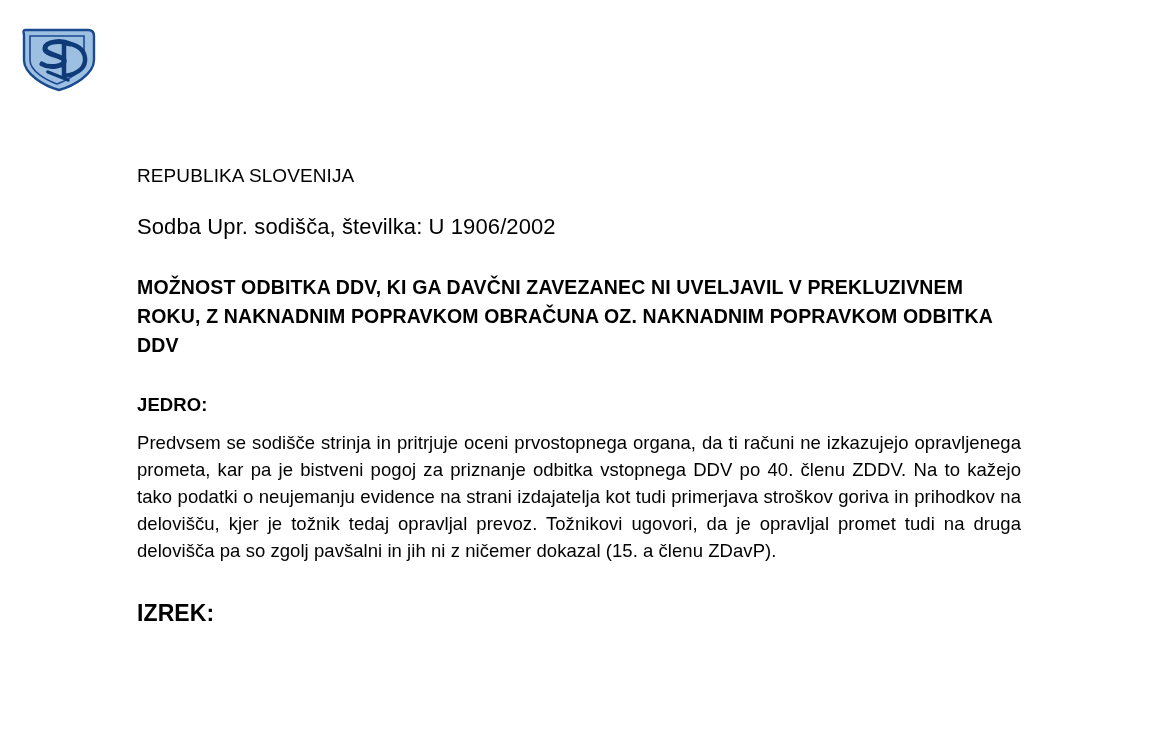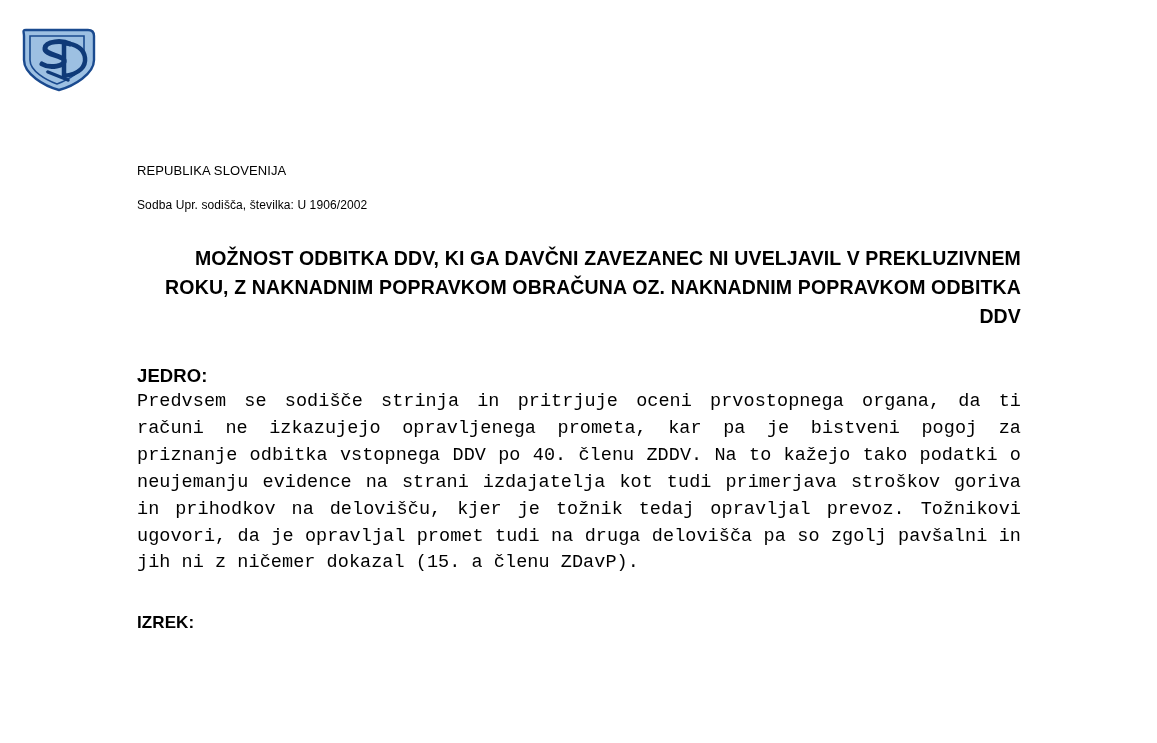--- a/index.html
+++ b/index.html
@@ -30,61 +30,60 @@
 
   
   .doc {
     position: absolute;
     left: 137px;
     top: 162px;
     width: 884px;
   }
 
   .court-block {
-    font-size: 13px;
+    font-size: 19px;
     line-height: 1.43;
     letter-spacing: 0.1px;
   }
 
   .meta-block {
-    margin-top: 16px;
-    font-size: 12px;
+    margin-top: 22px;
+    font-size: 22px;
     line-height: 1.43;
     letter-spacing: 0.1px;
   }
 
   .doc-title {
     margin-top: 30px;
     font-size: 19.5px;
     font-weight: bold;
-    text-align: right;
+    text-align: left;
     line-height: 1.5;
     letter-spacing: 0.15px;
   }
 
   .section {
     margin-top: 34px;
   }
   .section-heading {
     font-size: 18.5px;
     font-weight: bold;
     letter-spacing: 0.1px;
-    margin-bottom: 2px;
+    margin-bottom: 14px;
   }
   .section-body {
     font-size: 18.5px;
     line-height: 1.45;
     text-align: justify;
     text-justify: inter-word;
     letter-spacing: 0.05px;
-    font-family: Liberation Mono, monospace;
   }
   .section-heading-only {
     margin-top: 36px;
-    font-size: 17px;
+    font-size: 23px;
     font-weight: bold;
     letter-spacing: 0.1px;
   }
 </style>
 </head>
 <body>
 
 <div class="logo-wrap">
   <svg width="86" height="72" viewBox="0 0 86 72" xmlns="http://www.w3.org/2000/svg">
 

